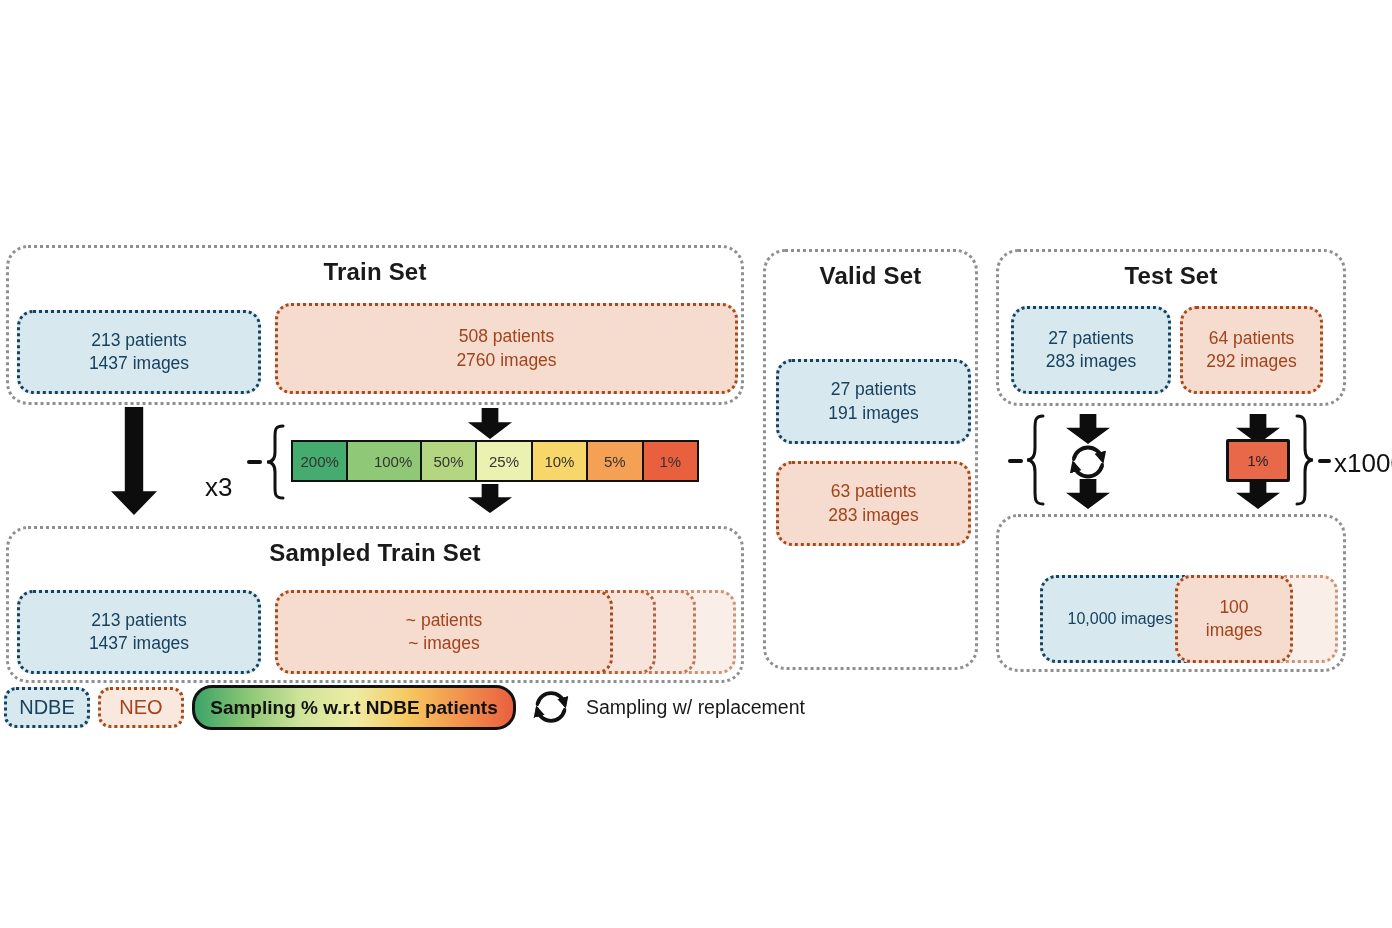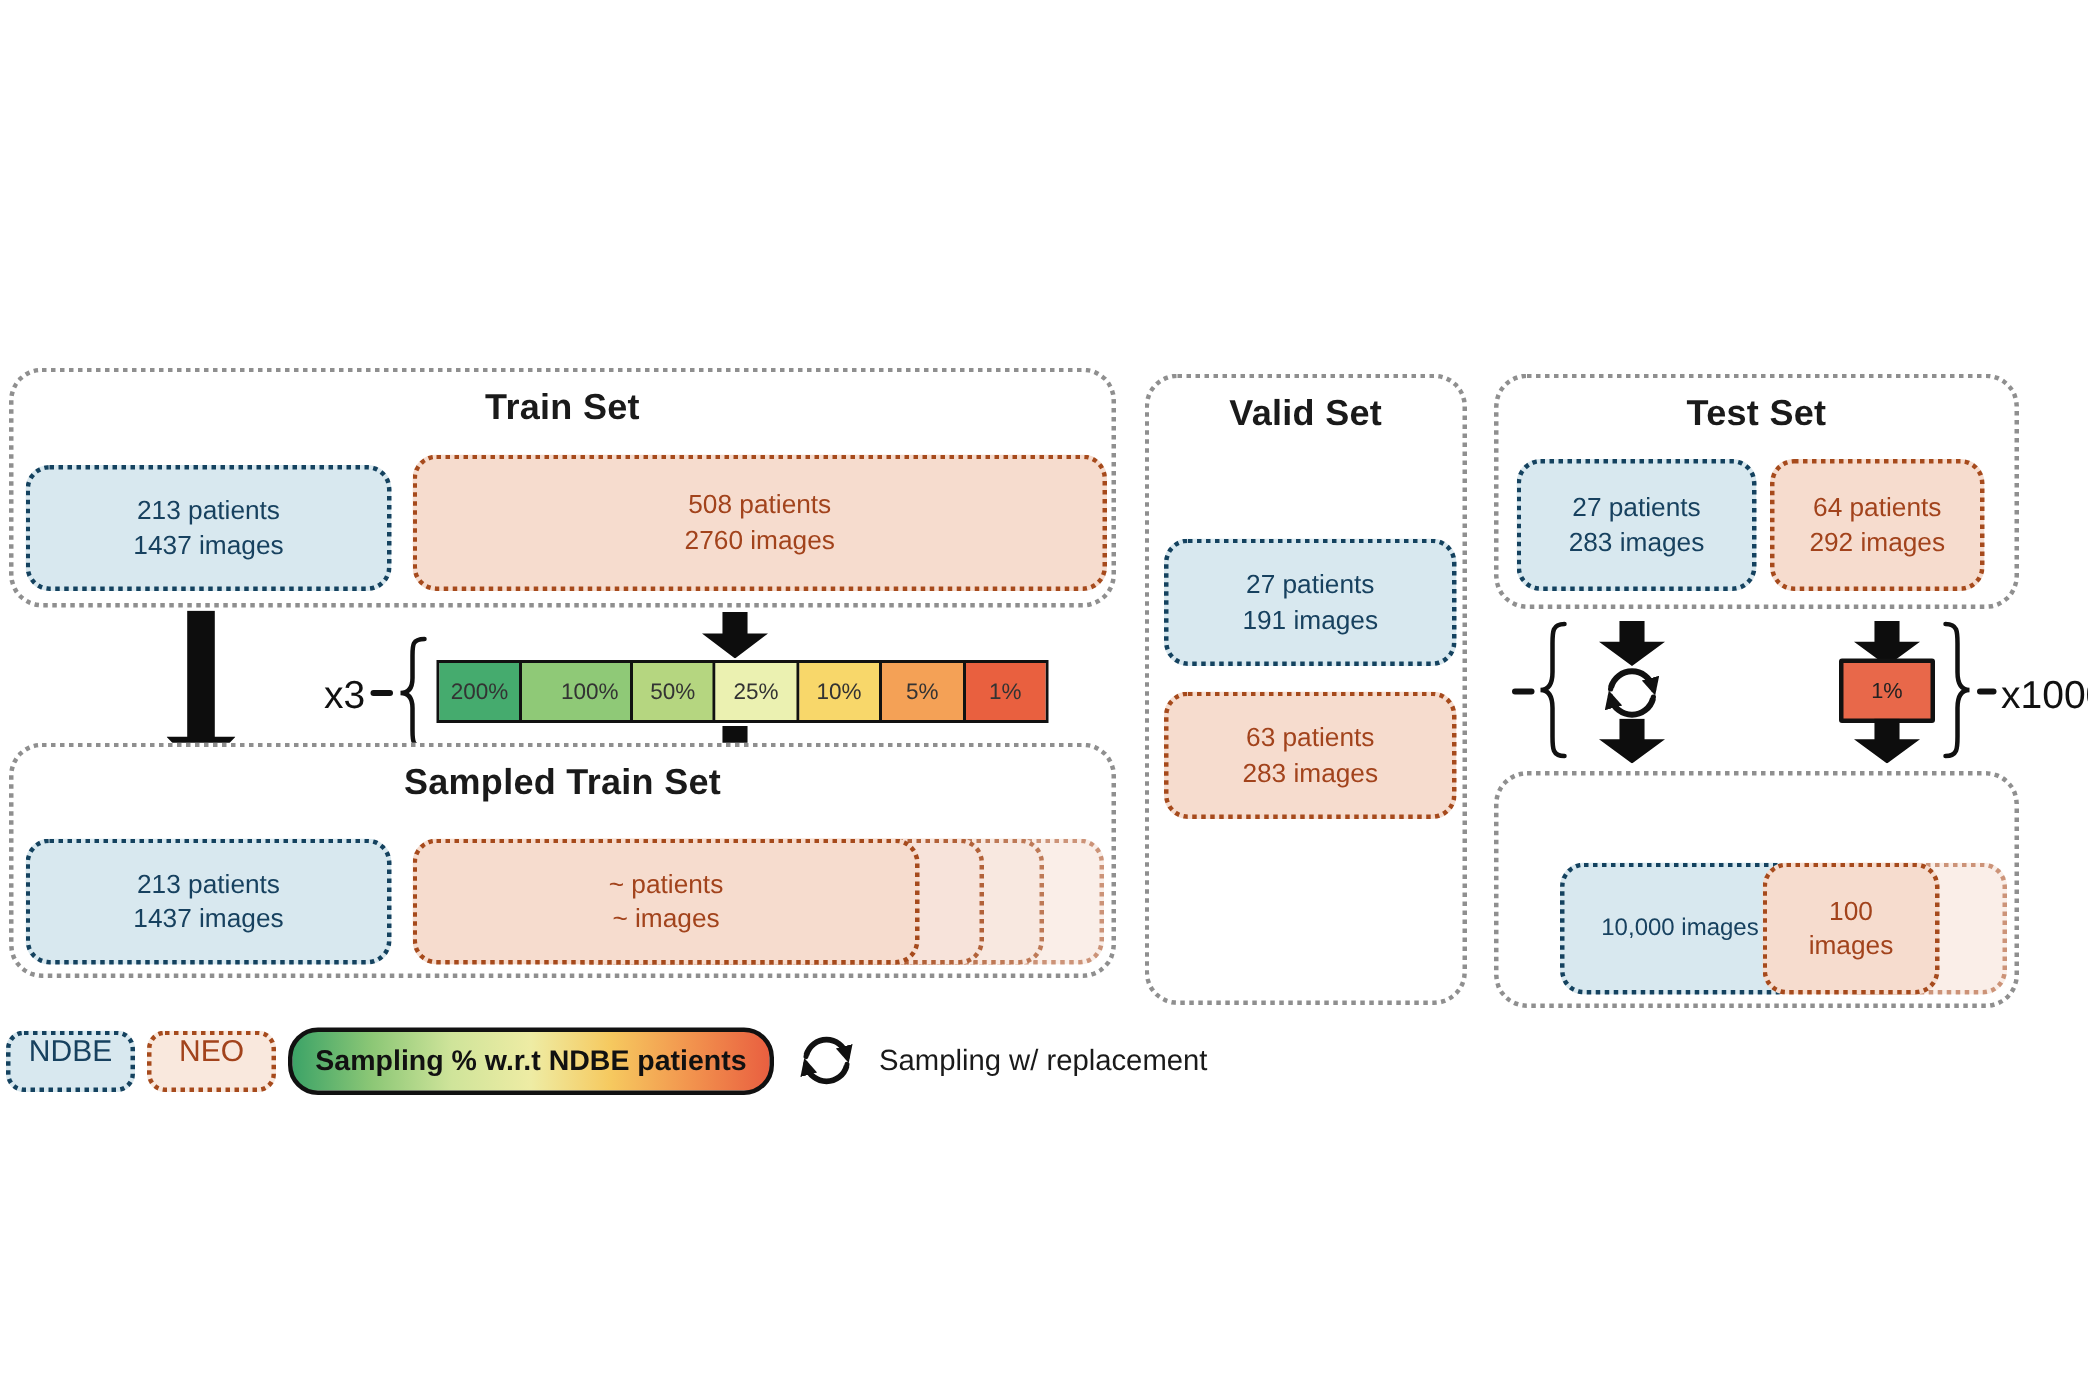--- a/index.html
+++ b/index.html
@@ -40,21 +40,21 @@
   .bar .cell:last-child{border-right:none;}
   .biglabel{position:absolute;font-size:26px;color:#111;}
   .dash{position:absolute;height:3.5px;background:#111;border-radius:2px;}
   .sample-box{
     position:absolute;box-sizing:border-box;background:var(--red-box);
     border:3.5px solid #111;border-radius:2px;
     display:flex;align-items:center;justify-content:center;font-size:14.5px;color:#222;
   }
   .legend-chip{
     position:absolute;box-sizing:border-box;border-radius:12px;
-    display:flex;align-items:flex-start;justify-content:center;font-size:20px;
+    display:flex;align-items:center;justify-content:center;font-size:20px;
   }
   .legend-chip.ndbe{background:var(--ndbe-fill);border:3px dotted var(--ndbe-border);color:var(--ndbe-text);}
   .legend-chip.neo{background:#f9e8dd;border:3px dotted var(--neo-border);color:var(--neo-text);}
   .legend-gradient{
     position:absolute;box-sizing:border-box;border:3.5px solid #111;border-radius:10px;
     display:flex;align-items:center;justify-content:center;
     font-size:19px;font-weight:700;color:#111;
   }
   .legend-text{position:absolute;font-size:19.5px;color:#1a1a1a;}
   svg{position:absolute;overflow:visible;}
@@ -73,38 +73,38 @@
     <div class="box neo" style="left:266px;top:55px;width:463px;height:91px;">
       <div>508 patients</div>
       <div>2760 images</div>
     </div>
   </div>
 
   <div class="arrow-big" style="left:111px;top:407px;width:46px;height:108px;"></div>
 
   <div class="arrow" style="left:468px;top:408px;width:44px;height:31px;"></div>
 
-  <div class="biglabel" style="left:205px;top:448px;margin-left:11px;">x3</div>
+  <div class="biglabel" style="left:205px;top:472px;">x3</div>
   <div class="dash" style="left:247px;top:460px;width:15px;"></div>
   <svg style="left:264px;top:424px;" width="22" height="76" viewBox="0 0 22 76">
     <path d="M 19 2 C 11 2, 11 6, 11 13 L 11 28 C 11 34, 9 38, 3 38 C 9 38, 11 42, 11 48 L 11 63 C 11 70, 11 74, 19 74" fill="none" stroke="#111" stroke-width="3" stroke-linecap="round"></path>
   </svg>
   <div class="bar" style="left:291px;top:440px;width:408px;height:42px;">
     <div class="cell" style="background: rgb(69, 171, 110);">200%</div>
     <div class="cell" style="background: rgb(143, 201, 119); padding-left: 18px;">100%</div>
     <div class="cell" style="background: rgb(181, 214, 128);">50%</div>
     <div class="cell" style="background: rgb(235, 241, 177);">25%</div>
     <div class="cell" style="background: rgb(248, 215, 106);">10%</div>
     <div class="cell" style="background: rgb(244, 161, 86);">5%</div>
     <div class="cell" style="background: rgb(233, 96, 63);">1%</div>
   </div>
 
   <div class="arrow" style="left:468px;top:484px;width:44px;height:29px;"></div>
 
-  <div class="panel" style="left:6px;top:495px;width:738px;height:157px;">
+  <div class="panel" style="left:6px;top:526px;width:738px;height:157px;">
     <div class="panel-title">Sampled Train Set</div>
     <div class="box ndbe" style="left:8px;top:61px;width:244px;height:84px;">
       <div>213 patients</div>
       <div>1437 images</div>
     </div>
 
     <div class="box neo tint3" style="left:384px;top:61px;width:343px;height:84px;"></div>
     <div class="box neo tint2" style="left:374px;top:61px;width:313px;height:84px;"></div>
     <div class="box neo tint1" style="left:364px;top:61px;width:283px;height:84px;"></div>
     <div class="box neo" style="left:266px;top:61px;width:338px;height:84px;">

